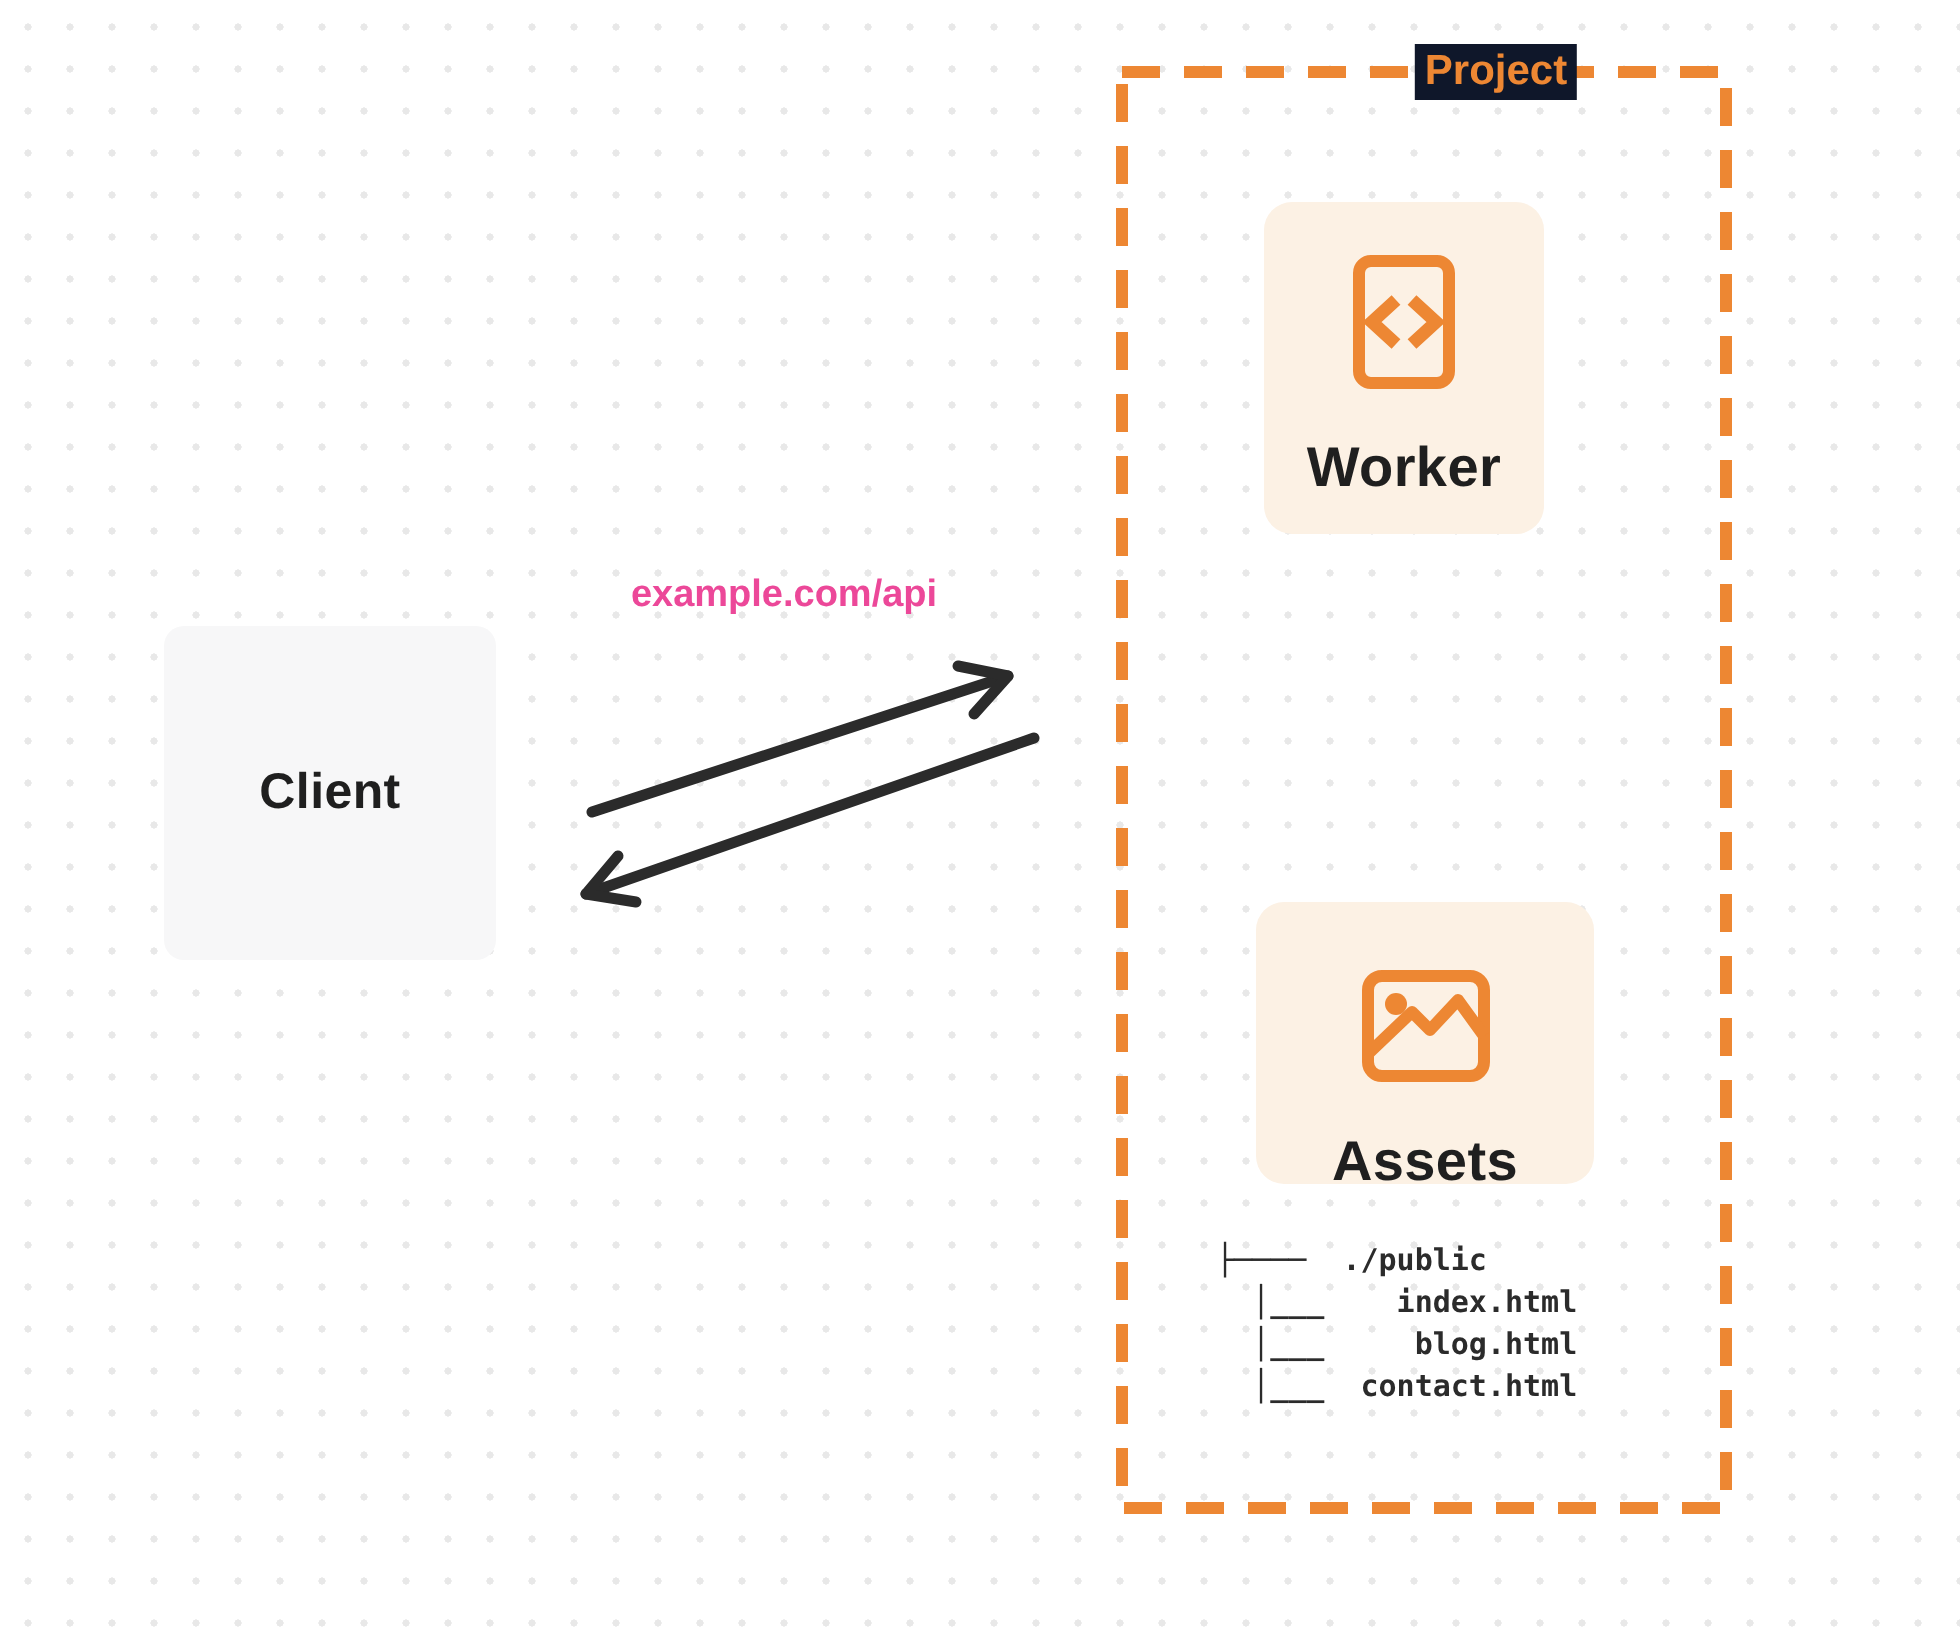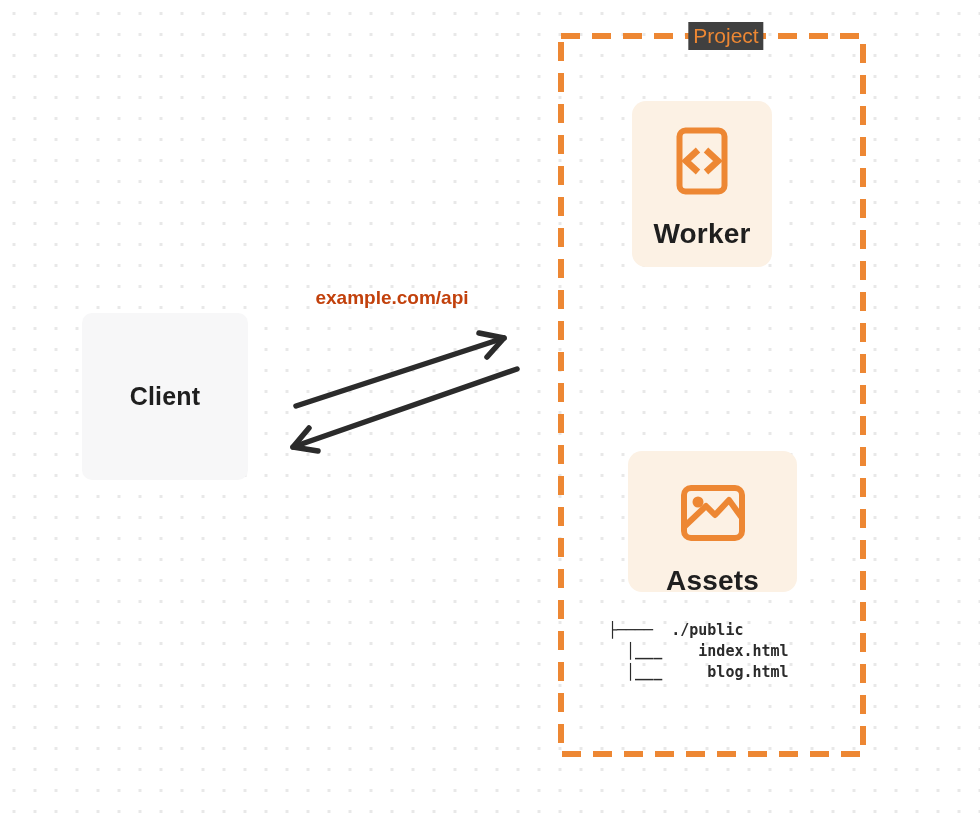--- a/index.html
+++ b/index.html
@@ -34,29 +34,29 @@
     font-size: 25px;
     font-weight: 700;
     letter-spacing: 0.2px;
   }
   .url-label {
     left: 392px; top: 287px;
     transform: translateX(-50%);
     font-size: 19px;
     font-weight: 700;
     white-space: nowrap;
-    color: #c2410c;
+    color: #ec4899;
   }
   .project-label {
-    left: 726px; top: 22px;
+    left: 748px; top: 22px;
     transform: translateX(-50%);
     font-size: 21px;
-    font-weight: 400;
+    font-weight: 700;
     color: #ED8733;
-    background: #404040;
+    background: #0f172a;
     padding: 2px 5px;
     white-space: nowrap;
   }
   .card {
     background: #FCF1E4;
     border-radius: 14px;
     display: flex;
     flex-direction: column;
     align-items: center;
   }
@@ -127,13 +127,14 @@
       <path d="M4,41 L25,21 L34,30 L48,15 L61,33" stroke="#ED8733" stroke-width="6" stroke-linejoin="round"></path>
     </svg>
   </span>
   <span class="label">Assets</span>
 </div>
 
 <div class="abs file-tree">
   <div class="tree-line">├────  ./public</div>
   <div class="tree-line">  │___    index.html</div>
   <div class="tree-line">  │___     blog.html</div>
+  <div class="tree-line">  │___  contact.html</div>
 </div>
 
 </body></html>

